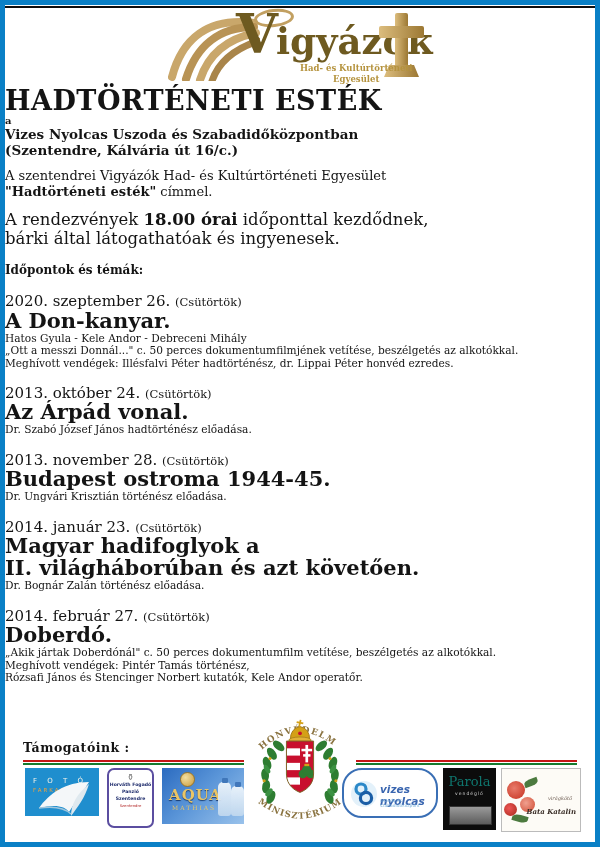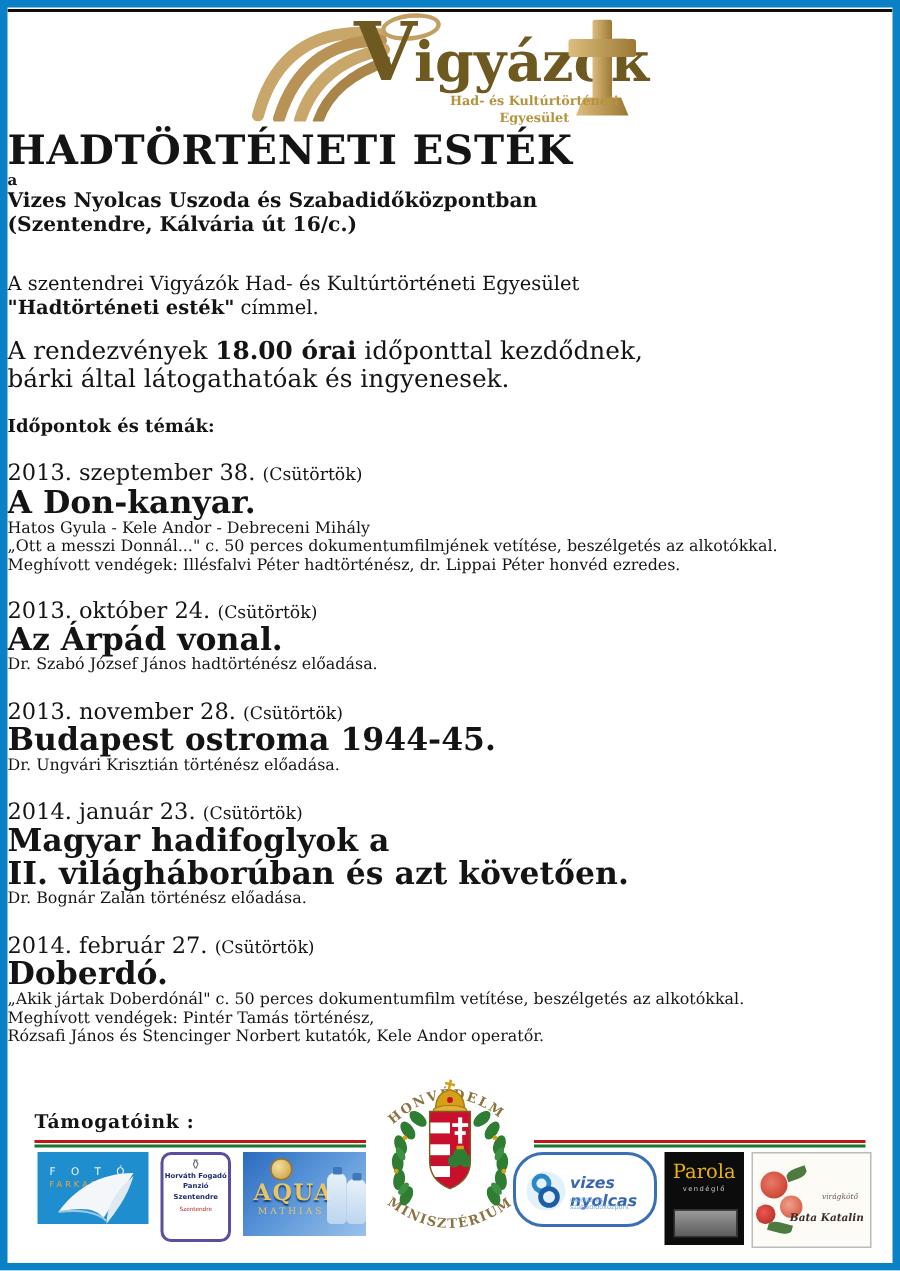--- a/index.html
+++ b/index.html
@@ -23,21 +23,21 @@
   .halo{position:absolute;left:104px;top:-4px;width:34px;height:12px;border:3px solid #c2a061;border-radius:50%;transform:rotate(-6deg);}
   .v-letter{position:absolute;left:86px;top:-6px;font-size:54px;font-weight:bold;color:#6e5a20;line-height:1;}
   .logo-rest{position:absolute;left:126px;top:10px;font-size:37px;font-weight:bold;color:#6e5a20;line-height:1;}
   .logo-cross{position:absolute;right:20px;top:0;}
   .assoc{position:absolute;left:150px;top:50px;font-size:8.5px;font-weight:bold;color:#b5933e;line-height:1.25;text-align:center;}
 
   
   .h1{margin-top:2px;font-size:27px;font-weight:bold;letter-spacing:.5px;line-height:1.15;}
   .small-a{font-size:10px;font-weight:bold;line-height:1;}
   .venue{font-size:13.5px;font-weight:bold;line-height:1.2;}
-  .intro{margin-top:24px;font-size:13px;line-height:1.2;}
+  .intro{margin-top:10px;font-size:13px;line-height:1.2;}
   .sched{margin-top:10px;font-size:16.5px;line-height:1.2;}
   .topics{margin-top:14px;font-size:12px;font-weight:bold;}
   b{font-weight:bold;}
 
   .event{margin-top:16px;}
   .event .date{font-size:15px;line-height:1.1;}
   .event .day{font-size:11.5px;}
   .event .title{font-size:21px;font-weight:bold;line-height:1.05;white-space:pre-line;}
   .event .details{font-size:10.6px;line-height:1.17;white-space:pre-line;}
 
@@ -68,21 +68,21 @@
   .sp-aqua .script{position:absolute;left:6px;top:2px;font-size:4px;color:#e8f2fc;font-style:italic;}
   .bottle{position:absolute;width:13px;height:34px;background:linear-gradient(#f2f8fd,#c2d9ef);border-radius:5px 5px 3px 3px;opacity:.92;}
   .bottle:before{content:"";position:absolute;left:3.5px;top:-4px;width:6px;height:5px;background:#3d74b8;border-radius:1px;}
   .b1{right:16px;top:14px;}
   .b2{right:3px;top:18px;height:30px;}
   .sp-vizes{width:96px;height:50px;background:#fff;border:2px solid #3a6fb5;border-radius:20px;box-sizing:border-box;position:relative;
             font-family:"DejaVu Sans",sans-serif;}
   .sp-vizes .ttl{position:absolute;left:36px;top:13px;font-size:10.5px;font-weight:bold;font-style:italic;color:#3a66b0;}
   .sp-vizes .sub{position:absolute;left:36px;top:28px;font-size:4.4px;color:#7ab0d8;}
   .sp-parola{width:53px;height:62px;background:#0c0c0c;position:relative;text-align:center;}
-  .sp-parola .ttl{font-size:13px;color:#eab308;margin-top:6px;}
+  .sp-parola .ttl{font-size:13px;color:#0f766e;margin-top:6px;}
   .sp-parola .sub{font-size:4.5px;color:#cfcfcf;letter-spacing:1px;margin-top:2px;font-family:"DejaVu Sans",sans-serif;}
   .sp-parola .photo{position:absolute;left:6px;bottom:5px;width:41px;height:17px;
                     background:linear-gradient(#9a9a9a,#5c5c5c);border:1px solid #333;}
   .sp-virag{width:78px;height:62px;background:#fdfbf6;border:1px solid #bbb;position:relative;overflow:hidden;}
   .flw{position:absolute;border-radius:50%;}
   .f1{left:5px;top:12px;width:18px;height:18px;background:radial-gradient(circle at 40% 40%,#e87a6a,#c5311f);}
   .f2{left:18px;top:28px;width:15px;height:15px;background:radial-gradient(circle at 40% 40%,#f0a08f,#d04a32);}
   .f3{left:2px;top:34px;width:13px;height:13px;background:radial-gradient(circle at 40% 40%,#e55,#a52a1a);}
   .leaf{position:absolute;background:#4c7a3f;border-radius:50% 0 50% 0;}
   .lf1{left:22px;top:10px;width:14px;height:7px;transform:rotate(-20deg);}
@@ -136,21 +136,21 @@
   </div>
 
   <div class="sched center">
     <div><span>A rendezvények </span><b>18.00 órai</b><span> időponttal kezdődnek,</span></div>
     <div>bárki által látogathatóak és ingyenesek.</div>
   </div>
 
   <div class="topics center">Időpontok és témák:</div>
 
   <div class="event center">
-    <div class="date"><span>2013. szeptember 38.</span> <span class="day">(Csütörtök)</span></div>
+    <div class="date"><span>2020. szeptember 26.</span> <span class="day">(Csütörtök)</span></div>
     <div class="title">A Don-kanyar.</div>
     <div class="details">Hatos Gyula - Kele Andor - Debreceni Mihály
 „Ott a messzi Donnál..." c. 50 perces dokumentumfilmjének vetítése, beszélgetés az alkotókkal.
 Meghívott vendégek: Illésfalvi Péter hadtörténész, dr. Lippai Péter honvéd ezredes.</div>
   </div>
 
   <div class="event center">
     <div class="date"><span>2013. október 24.</span> <span class="day">(Csütörtök)</span></div>
     <div class="title">Az Árpád vonal.</div>
     <div class="details">Dr. Szabó József János hadtörténész előadása.</div>

